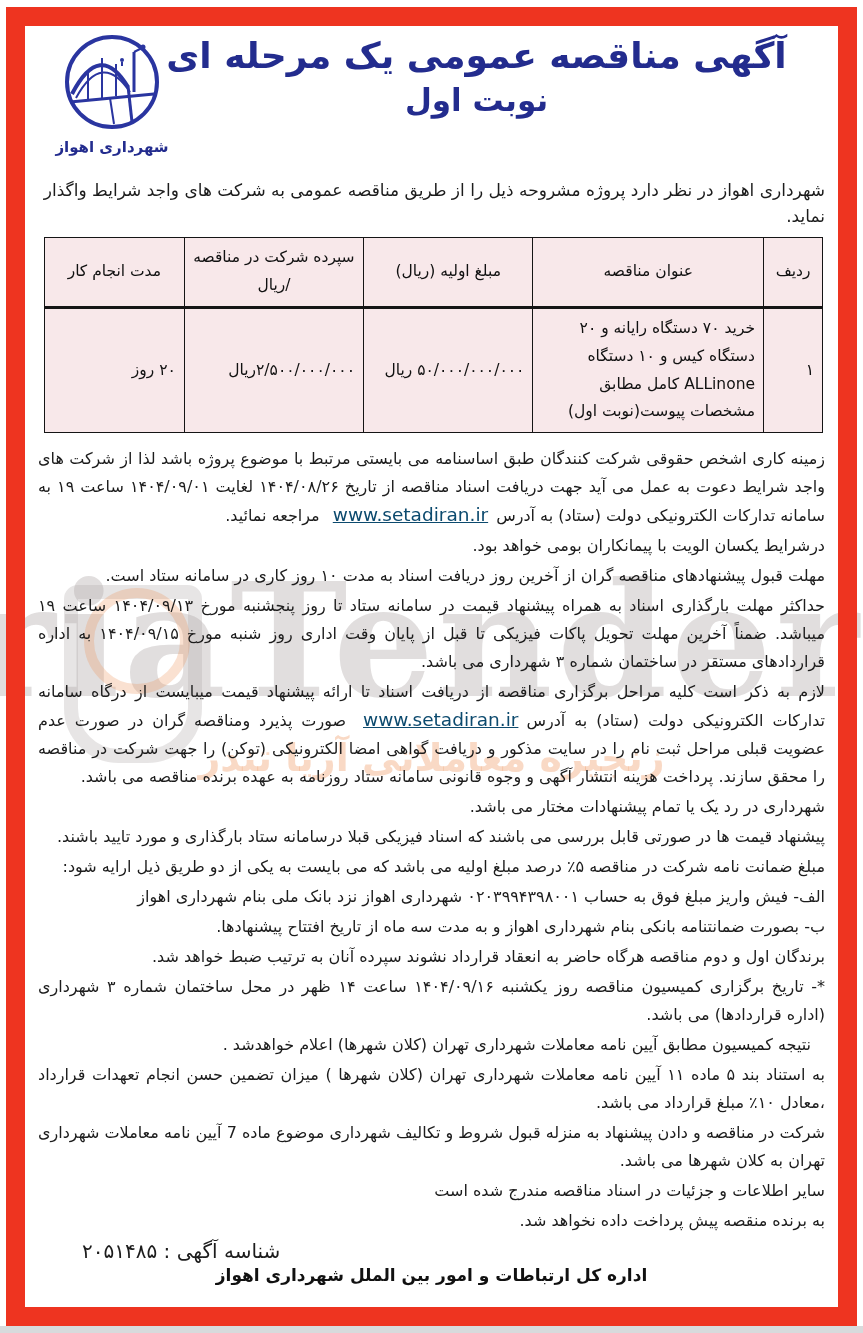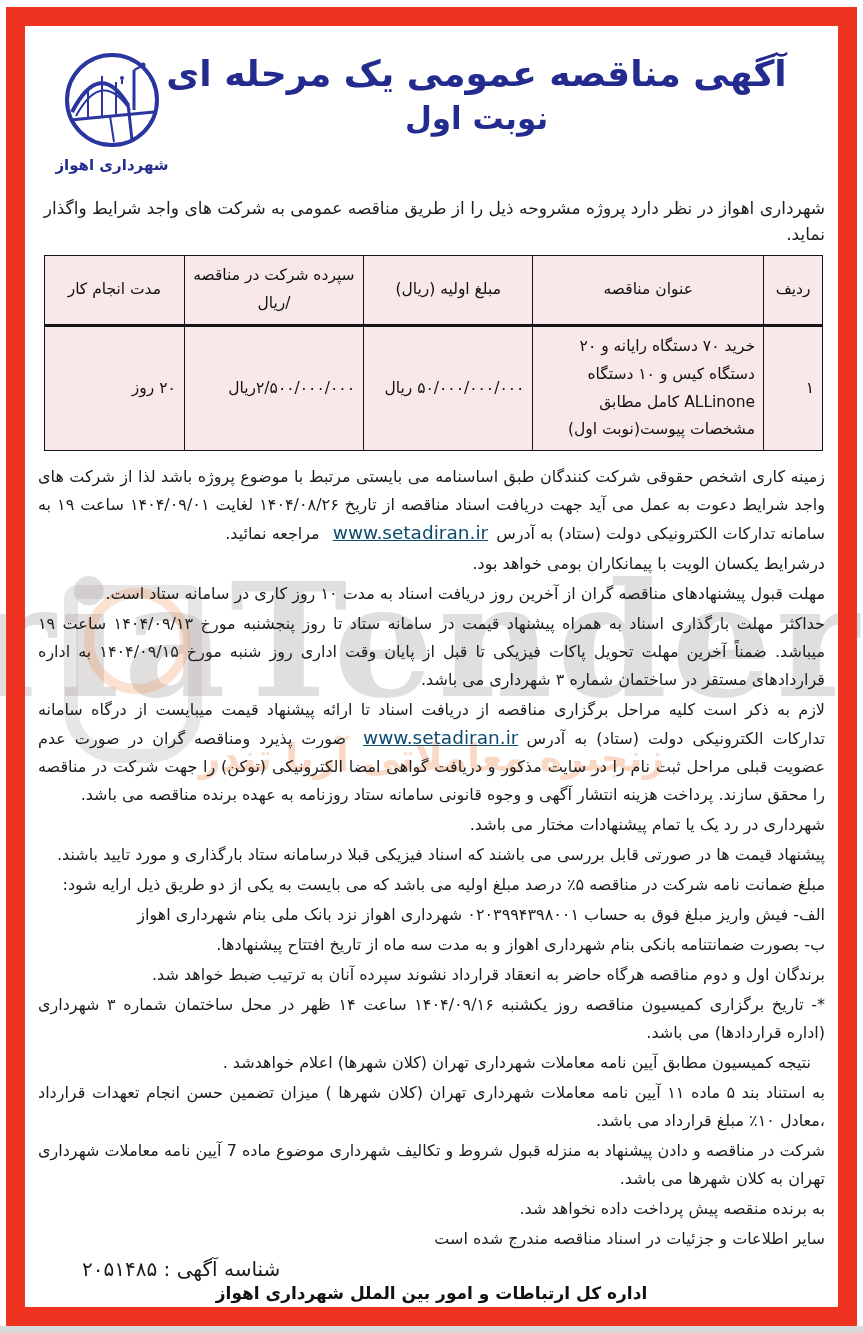--- a/index.html
+++ b/index.html
@@ -36,21 +36,21 @@
   }
   .content{
     position:absolute;top:30px;left:38px;right:38px;bottom:34px;z-index:1;
     direction:rtl;text-align:right;color:#1c1c1c;
   }
   
   .header{position:relative;height:138px;}
   .logo-wrap{position:absolute;left:4px;top:2px;width:140px;text-align:center;}
   .logo-caption{color:#232c8e;font-weight:bold;font-size:15px;margin-top:2px;}
   .titles{margin-left:120px;margin-right:30px;text-align:center;color:#232c8e;}
-  .title1{font-size:36px;font-weight:bold;line-height:1.45;letter-spacing:-1px;margin-top:18px;}
+  .title1{font-size:36px;font-weight:bold;line-height:1.45;letter-spacing:-1px;}
   .title2{font-size:31px;font-weight:bold;line-height:1.2;}
   .intro{font-size:17px;margin:10px 0 8px 0;line-height:1.5;}
   
   table.tender{
     width:99%;margin:0 2px 12px 2px;border-collapse:collapse;background:#f8e8ea;
     font-size:15.5px;color:#111;
   }
   table.tender th,table.tender td{
     border:1.6px solid #151515;text-align:center;vertical-align:middle;
     padding:6px 8px;font-weight:normal;line-height:1.8;
@@ -146,22 +146,22 @@
       <p><span>شهرداری در رد یک یا تمام پیشنهادات مختار می باشد.</span></p>
       <p><span>پیشنهاد قیمت ها در صورتی قابل بررسی می باشند که اسناد فیزیکی قبلا درسامانه ستاد بارگذاری و مورد تایید باشند.</span></p>
       <p><span>مبلغ ضمانت نامه شرکت در مناقصه ۵٪ درصد مبلغ اولیه می باشد که می بایست به یکی از دو طریق ذیل ارایه شود:</span></p>
       <p><span>الف- فیش واریز مبلغ فوق به حساب ۰۲۰۳۹۹۴۳۹۸۰۰۱ شهرداری اهواز نزد بانک ملی بنام شهرداری اهواز</span></p>
       <p><span>ب- بصورت ضمانتنامه بانکی بنام شهرداری اهواز و به مدت سه ماه از تاریخ افتتاح پیشنهادها.</span></p>
       <p><span>برندگان اول و دوم مناقصه هرگاه حاضر به انعقاد قرارداد نشوند سپرده آنان به ترتیب ضبط خواهد شد.</span></p>
       <p><span>*- تاریخ برگزاری کمیسیون مناقصه روز یکشنبه ۱۴۰۴/۰۹/۱۶ ساعت ۱۴ ظهر  در محل ساختمان شماره ۳ شهرداری (اداره قراردادها) می باشد.</span></p>
       <p class="indent"><span>نتیجه کمیسیون مطابق آیین نامه معاملات شهرداری تهران (کلان شهرها) اعلام خواهدشد .</span></p>
       <p><span>به استناد بند ۵ ماده ۱۱ آیین نامه معاملات شهرداری تهران (کلان شهرها ) میزان تضمین حسن انجام تعهدات قرارداد ،معادل ۱۰٪ مبلغ قرارداد می باشد.</span></p>
       <p><span>شرکت در مناقصه و دادن پیشنهاد به منزله قبول شروط و تکالیف شهرداری  موضوع ماده 7 آیین نامه معاملات شهرداری تهران به کلان شهرها می باشد.</span></p>
+      <p><span>سایر اطلاعات و جزئیات در اسناد مناقصه مندرج شده است</span></p>
       <p><span>به برنده منقصه پیش پرداخت داده نخواهد شد.</span></p>
-      <p><span>سایر اطلاعات و جزئیات در اسناد مناقصه مندرج شده است</span></p>
     </div>
 
   <div class="notice-id">
     <span class="notice-id-inner">شناسه آگهی : ۲۰۵۱۴۸۵</span>
   </div>
 
   <div class="footer-line">اداره کل ارتباطات و امور بین الملل شهرداری اهواز</div>
 
 </div>
 

